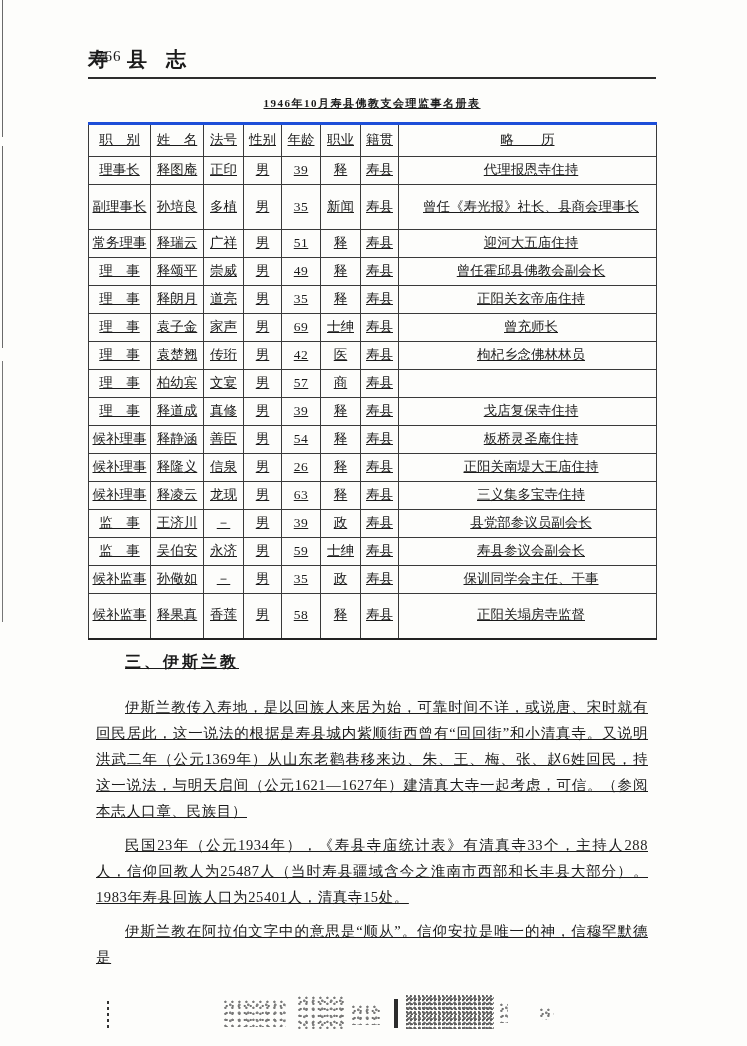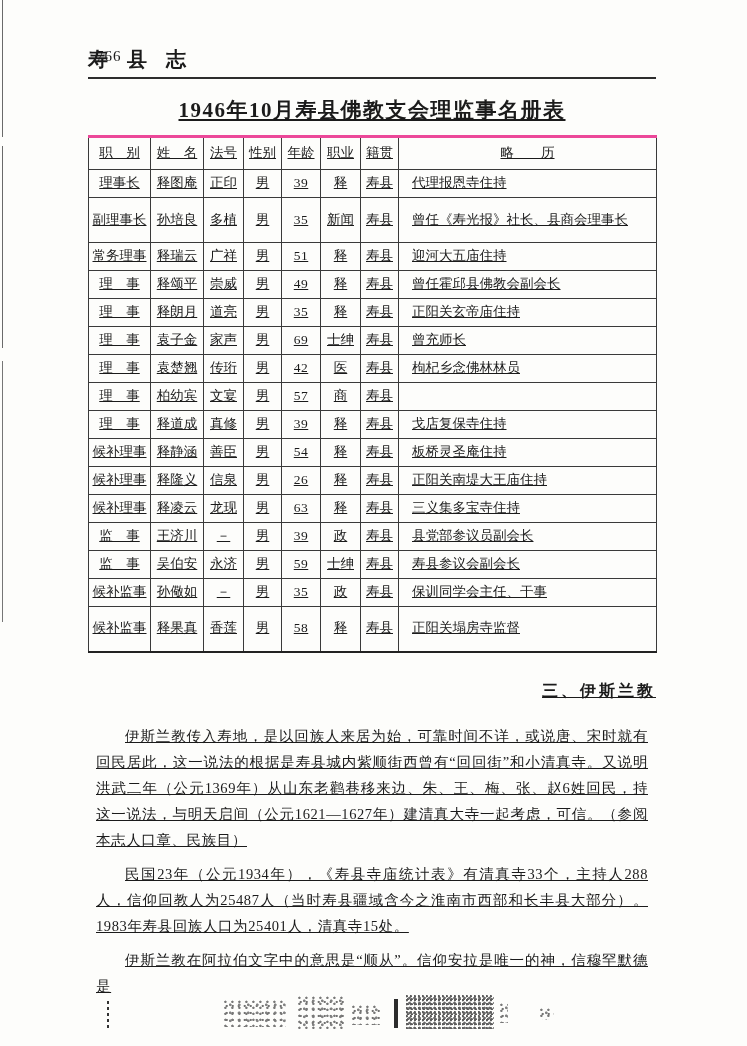--- a/index.html
+++ b/index.html
@@ -23,49 +23,49 @@
     border-bottom:2px solid #2d2d2d;padding-bottom:7px;
   }
   .pageno{position:absolute;left:8px;top:2px;font-size:15px;letter-spacing:1px;}
   .booktitle{
     position:absolute;left:0;right:0;top:0;text-align:left;
     font-size:20px;font-weight:bold;letter-spacing:7px;
   }
   
   .table-title{
     margin:17px 0 11px;text-align:center;
-    font-size:21px;font-weight:bold;letter-spacing:1.5px;
+    font-size:11px;font-weight:bold;letter-spacing:1.5px;
   }
   
   table.roster{
     width:568px;border-collapse:collapse;table-layout:fixed;
-    border-top:3px solid #ec4899;border-bottom:2px solid #222;padding-left:23px;
+    border-top:3px solid #1d4ed8;border-bottom:2px solid #222;padding-left:23px;
   }
   table.roster th, table.roster td{
     border:1px solid #3a3a3a;
     border-top-width:1.4px;border-bottom-width:1.4px;
     font-size:13.5px;font-weight:normal;
     text-align:center;vertical-align:middle;
     padding:0 1px;line-height:1.25;
     overflow:hidden;
   }
   table.roster thead tr{height:33px;}
   table.roster tbody tr{height:28px;}
   table.roster tbody tr:nth-child(2),
   table.roster tbody tr:nth-child(16),
   table.roster tbody tr:nth-child(17){height:45px;}
   col.c0{width:62px;} col.c1{width:53px;} col.c2{width:40px;}
   col.c3{width:38px;} col.c4{width:39px;} col.c5{width:40px;}
   col.c6{width:38px;} col.c7{width:258px;}
-  table.roster td.c7{text-align:left;padding-left:13px;padding-right:6px;}
+  table.roster td.c7{text-align:center;padding-left:13px;padding-right:6px;}
   table.roster td.c4{font-family:"Liberation Serif", serif;letter-spacing:0.5px;}
   
   .section-heading{
-    margin:28px 0 21px;padding-left:37px;
-    font-size:16px;font-weight:bold;letter-spacing:3px;text-align:right;
+    margin:12px 0 21px;padding-left:37px;
+    font-size:16px;font-weight:bold;letter-spacing:3px;
   }
   .paragraphs p{
     margin:8px;text-indent:2em;
     font-size:14.5px;line-height:26px;
     text-align:justify;letter-spacing:0.6px;
   }
   
   .artifact{position:absolute;}
   .tickline{width:2px;background:repeating-linear-gradient(#333 0 3px, transparent 3px 6px);}
   .darkbar{width:4px;background:#0f0f0f;opacity:.88;}

